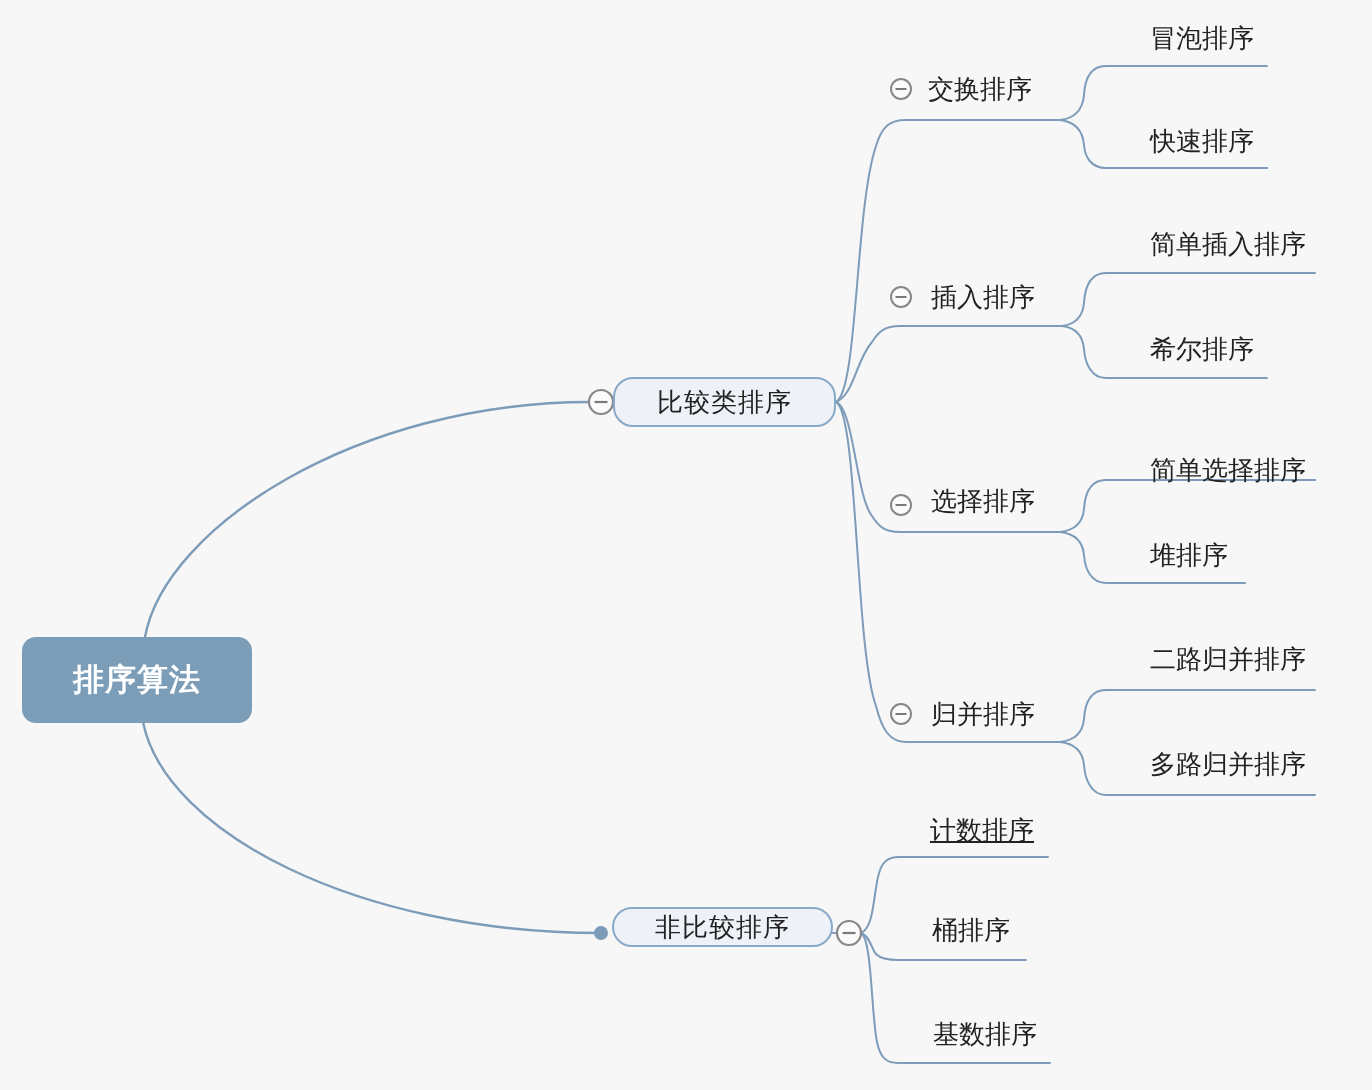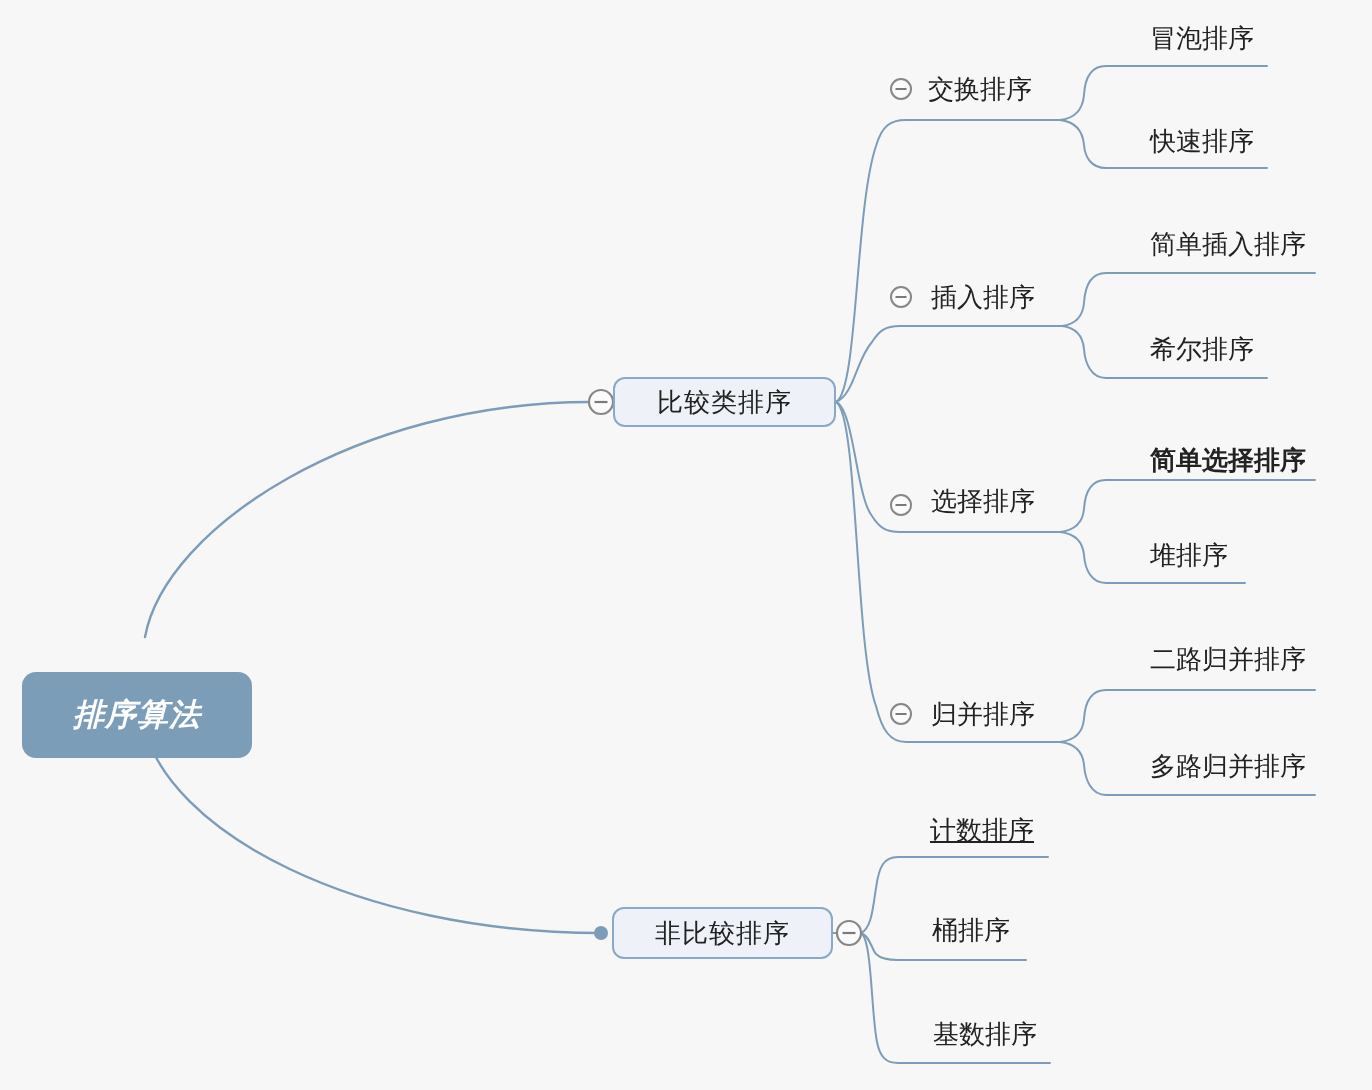--- a/index.html
+++ b/index.html
@@ -17,43 +17,42 @@
     position: absolute;
     transform: translateY(-50%);
     font-size: 26px;
     color: #222222;
     white-space: nowrap;
     line-height: 1;
     cursor: default;
   }
   .root-topic {
     position: absolute;
-    left: 22px; top: 672px;
+    left: 22px; top: 637px;
     width: 230px; height: 86px;
     background: #7c9db8;
     border-radius: 14px;
     color: #ffffff;
     font-size: 31px;
     font-weight: 700;
     display: flex; align-items: center; justify-content: center;
     letter-spacing: 1px;
-    font-style: italic;
   }
   .branch-topic {
     position: absolute;
     background: #eef2f8;
     border: 2px solid #89a9c8;
-    border-radius: 12px;
+    border-radius: 20px;
     color: #222222;
     font-size: 26px;
     display: flex; align-items: center; justify-content: center;
     letter-spacing: 1px;
   }
   .branch-1 { left: 613px; top: 377px; width: 223px; height: 50px; }
-  .branch-2 { left: 612px; top: 907px; width: 221px; height: 52px; }
+  .branch-2 { left: 612px; top: 907px; width: 221px; height: 40px; }
   .watermark {
     position: absolute;
     top: 1062px; right: 10px;
     font-size: 19px;
     color: #dde1e5;
     white-space: nowrap;
   }
 </style>
 </head>
 <body>
@@ -124,22 +123,22 @@
 
   <div class="topic-label" style="left:928px; top:89px;">交换排序</div>
   <div class="topic-label" style="left:931px; top:297px;">插入排序</div>
   <div class="topic-label" style="left:931px; top:501px;">选择排序</div>
   <div class="topic-label" style="left:931px; top:714px;">归并排序</div>
 
   <div class="topic-label" style="left:1150px; top:38px;">冒泡排序</div>
   <div class="topic-label" style="left:1150px; top:141px;">快速排序</div>
   <div class="topic-label" style="left:1150px; top:244px;">简单插入排序</div>
   <div class="topic-label" style="left:1150px; top:349px;text-align:right;">希尔排序</div>
-  <div class="topic-label" style="left:1150px; top:460px;font-weight:bold;">简单选择排序</div>
+  <div class="topic-label" style="left:1150px; top:470px;">简单选择排序</div>
   <div class="topic-label" style="left:1150px; top:555px;">堆排序</div>
   <div class="topic-label" style="left:1150px; top:661px;font-family:Liberation Mono, monospace;">二路归并排序</div>
-  <div class="topic-label" style="left:1150px; top:766px;">多路归并排序</div>
+  <div class="topic-label" style="left:1150px; top:766px;font-family:Liberation Mono, monospace;">多路归并排序</div>
   <div class="topic-label" style="left:930px; top:830px;text-decoration:underline;">计数排序</div>
   <div class="topic-label" style="left:932px; top:930px;">桶排序</div>
   <div class="topic-label" style="left:933px; top:1034px;">基数排序</div>
 
 
 </div>
 
 </body></html>

